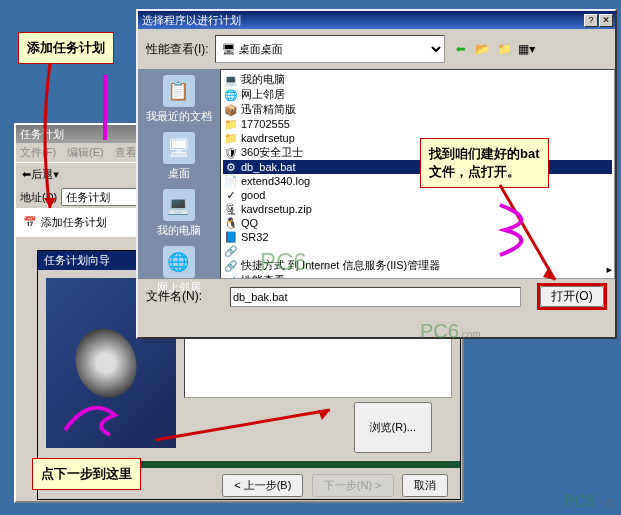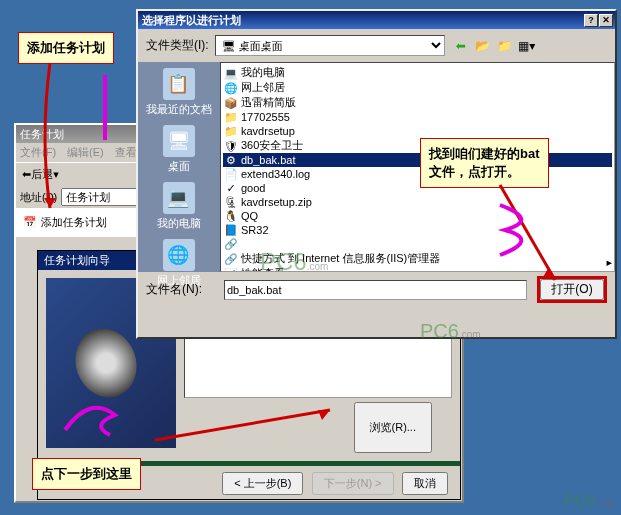--- a/index.html
+++ b/index.html
@@ -19,45 +19,45 @@
 
 
 .wizard { position: absolute; left: 37px; top: 250px; width: 424px; height: 250px; background: #d4d0c8; border: 1px solid #000; }
 .wizard-title { background: #0a246a; color: #fff; padding: 2px 6px; font-size: 11px; }
 .wizard-body { display: flex; padding: 8px; gap: 8px; }
 .wizard-img { width: 130px; height: 170px; background: linear-gradient(135deg, #2a4a8a, #1a2a5a); position: relative; }
 .wizard-img::after { content: ""; position: absolute; left: 30px; top: 50px; width: 60px; height: 70px; background: radial-gradient(circle, #ddd 20%, #333 80%); border-radius: 50%; transform: rotate(-20deg); }
 .wizard-list { flex: 1; background: #fff; border: 1px inset #999; height: 120px; overflow: auto; font-size: 11px; }
 .wizard-list table { width: 100%; font-size: 11px; }
 .wizard-list td { padding: 1px 4px; }
-.wizard-buttons { text-align: right; padding: 6px 12px; border-top: 5px solid #14532d; }
+.wizard-buttons { text-align: right; padding: 6px 12px; border-top: 7px solid #14532d; }
 .wizard-buttons button { font-size: 11px; padding: 2px 10px; margin-left: 4px; }
 .browse-row { text-align: right; padding: 4px 20px 0 0; }
 .browse-row button { font-size: 11px; padding: 16px 14px; }
 
 
 .open-dlg { position: absolute; left: 136px; top: 9px; width: 481px; height: 330px; background: #d4d0c8; border: 2px solid; border-color: #eee #333 #333 #eee; }
-.dlg-title { background: linear-gradient(#0a246a, #3a6eca); color: #fff; height: 18px; display: flex; align-items: center; justify-content: space-between; padding: 0 2px 0 4px; font-size: 11px; font-weight: bold; }
+.dlg-title { background: linear-gradient(#0a246a, #3a6eca); color: #fff; height: 18px; display: flex; align-items: center; justify-content: space-between; padding: 0 2px 0 4px; font-size: 11px; font-weight: normal; }
 .dlg-title .wbtns { display: flex; gap: 1px; }
 .dlg-title .wbtn { width: 14px; height: 13px; background: #d4d0c8; border: 1px solid; border-color: #fff #333 #333 #fff; font-size: 9px; text-align: center; line-height: 11px; color: #000; font-family: Arial; }
 .dlg-row { display: flex; align-items: center; padding: 6px 8px; font-size: 12px; gap: 6px; }
-.dlg-row select, .dlg-row input { flex: 1; font-size: 11px; height: 21px; border: 1px inset #999; background: #fff; padding: 0 2px; }
+.dlg-row select, .dlg-row input { flex: 1; font-size: 11px; height: 28px; border: 1px inset #999; background: #fff; padding: 0 2px; }
 .lookin { width: 230px; flex: none !important; }
 .dlg-icons { display: flex; gap: 2px; }
 .dlg-icons .ibtn { width: 20px; height: 20px; display: inline-flex; align-items: center; justify-content: center; font-size: 12px; }
 .dlg-body { display: flex; height: 210px; }
 .places { width: 82px; background: #7b8ca8; display: flex; flex-direction: column; align-items: center; padding: 6px 0; gap: 8px; }
 .place { text-align: center; color: #fff; font-size: 11px; }
 .place .picon { width: 32px; height: 32px; background: #b8d0e8; margin: 0 auto 2px; border-radius: 3px; display: flex; align-items: center; justify-content: center; font-size: 18px; }
 .file-area { flex: 1; background: #fff; border: 1px inset #999; padding: 2px; font-size: 11px; overflow: hidden; position: relative; }
 .file-item { display: flex; align-items: center; gap: 3px; padding: 0 1px; break-inside: avoid; white-space: nowrap; }
 .file-item.selected { background: #0a246a; color: #fff; }
 .fi { width: 14px; height: 14px; display: inline-block; text-align: center; font-size: 11px; line-height: 14px; }
 .dlg-bottom { padding: 4px 8px; }
-.dlg-brow { display: flex; align-items: center; gap: 10px; margin-bottom: 4px; font-size: 12px; }
+.dlg-brow { display: flex; align-items: center; gap: 16px; margin-bottom: 4px; font-size: 12px; }
 .dlg-brow label { width: 68px; }
 .dlg-brow .field { flex: 1; height: 20px; border: 1px inset #999; background: #fff; font-size: 11px; padding: 1px 2px; }
 .dlg-brow button { width: 64px; height: 21px; font-size: 12px; }
 .open-btn-hl { border: 3px solid #c00 !important; padding: 0; }
 
 
 .callout { position: absolute; background: #ffffcc; border: 1px solid #c00; padding: 6px 8px; font-size: 13px; font-weight: bold; color: #000; }
 .arrow-red { position: absolute; pointer-events: none; }
 .scribble { position: absolute; pointer-events: none; }
 
@@ -131,21 +131,21 @@
 
 <div class="open-dlg">
   <div class="dlg-title">
     <span>选择程序以进行计划</span>
     <div class="wbtns">
       <span class="wbtn">?</span>
       <span class="wbtn">✕</span>
     </div>
   </div>
   <div class="dlg-row">
-    <span>文件类型(I):</span>
+    <span>性能查看(I):</span>
     <select class="lookin"><option>🖥 <span>桌面</span>桌面</option></select>
     <div class="dlg-icons">
       <span class="ibtn" style="color:#2a2">⬅</span>
       <span class="ibtn">📂</span>
       <span class="ibtn">📁</span>
       <span class="ibtn">▦▾</span>
     </div>
   </div>
   <div class="dlg-body">
     <div class="places">

